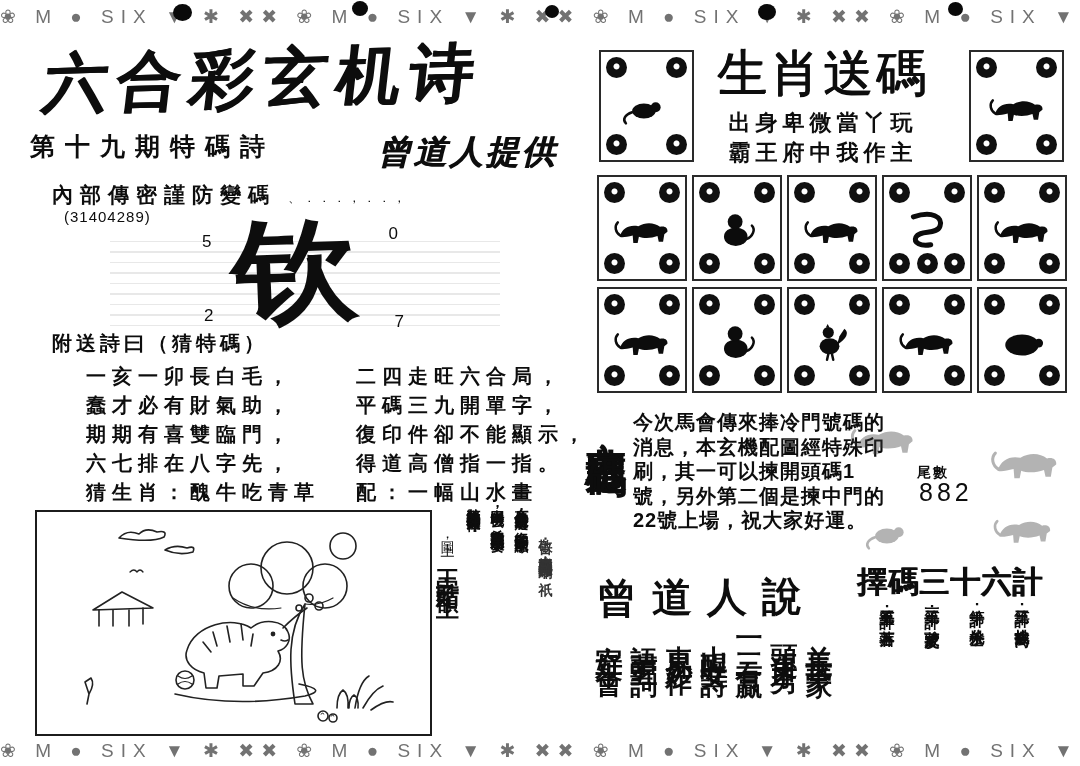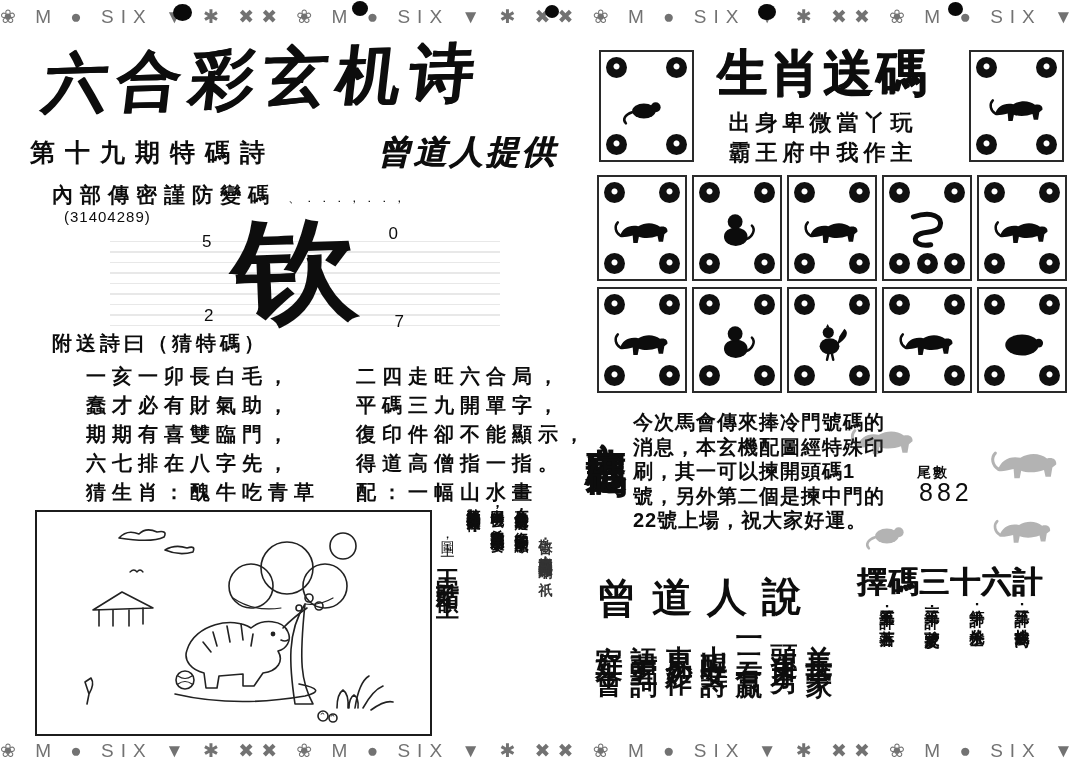--- a/index.html
+++ b/index.html
@@ -30,21 +30,21 @@
   .page-right{left:575px;width:498px;height:702px;}
 
   
   .lp-title{
     position:absolute;left:14px;top:-4px;width:516px;
     font-family:"Liberation Sans",sans-serif;font-weight:900;
     font-size:64px;letter-spacing:9px;white-space:nowrap;
     transform:skewX(-8deg) rotate(-1.5deg);
     text-shadow:1px 0 0 currentColor;
   }
-  .lp-issue-row{position:absolute;left:0;top:92px;width:530px;display:flex;justify-content:space-between;align-items:center;}
+  .lp-issue-row{position:absolute;left:0;top:92px;width:530px;display:flex;justify-content:space-between;align-items:flex-start;}
   .lp-issue{font-size:25px;letter-spacing:10px;font-weight:600;}
   .lp-provider{
     font-family:"Liberation Sans",sans-serif;font-weight:900;font-size:33px;
     letter-spacing:3px;transform:skewX(-14deg);text-shadow:1px 0 0 currentColor;
     white-space:nowrap;
   }
   .lp-secret{position:absolute;left:22px;top:143px;font-size:21px;font-weight:700;letter-spacing:7px;white-space:nowrap;text-align:center;}
   .lp-secret .dots{font-size:12px;letter-spacing:3px;font-weight:400;}
   .lp-code{position:absolute;left:34px;top:170px;font-family:"Liberation Sans",sans-serif;font-size:15px;letter-spacing:1px;}
   .glyphwrap{position:absolute;left:150px;top:178px;width:230px;height:128px;}
@@ -77,21 +77,21 @@
     position:absolute;left:428px;top:460px;height:246px;width:100px;
     writing-mode:vertical-rl;text-orientation:upright;
     font-family:"Liberation Sans",sans-serif;font-weight:700;
   }
   .notice .item{font-size:14px;letter-spacing:1px;line-height:24px;}
   .notice .item:first-child{margin-top:30px;color:#333;}
 
   
   .rp-title{
     position:absolute;left:112px;top:2px;width:272px;text-align:center;
-    font-family:"Liberation Sans",sans-serif;font-weight:700;font-size:50px;
+    font-family:"Liberation Sans",sans-serif;font-weight:400;font-size:50px;
     letter-spacing:3px;text-shadow:1px 0 0 currentColor,0 1px 0 currentColor;
     white-space:nowrap;
   }
   .rp-slogan{position:absolute;left:112px;top:70px;width:272px;text-align:center;}
   .rp-slogan .item{font-size:22px;font-weight:700;letter-spacing:5px;line-height:30px;white-space:nowrap;}
   .zcard{
     position:absolute;width:90px;height:106px;background:#fff;
     border:2px solid #2a2a2a;box-sizing:border-box;
   }
   .zcard.inrow{position:relative;flex:0 0 auto;}

